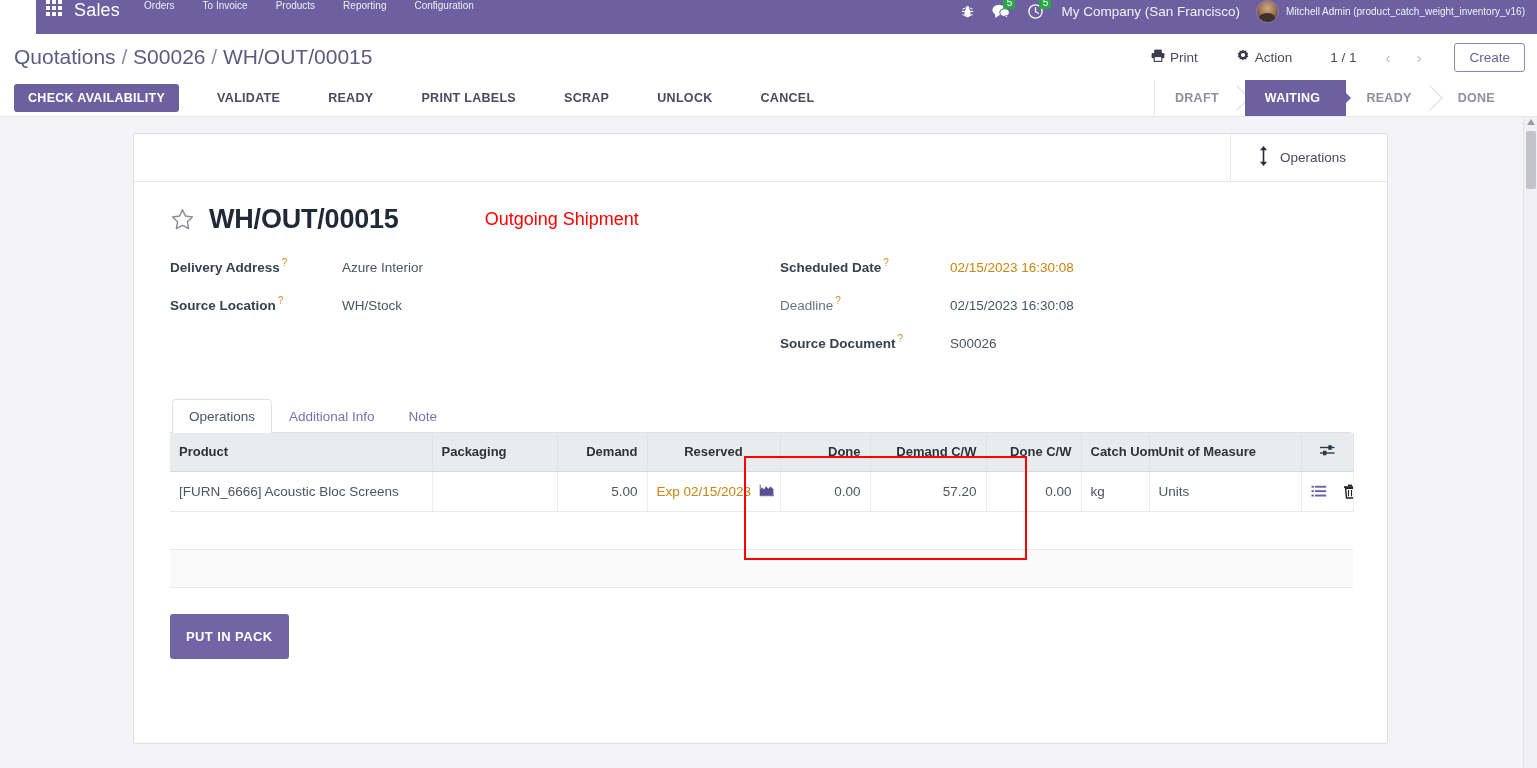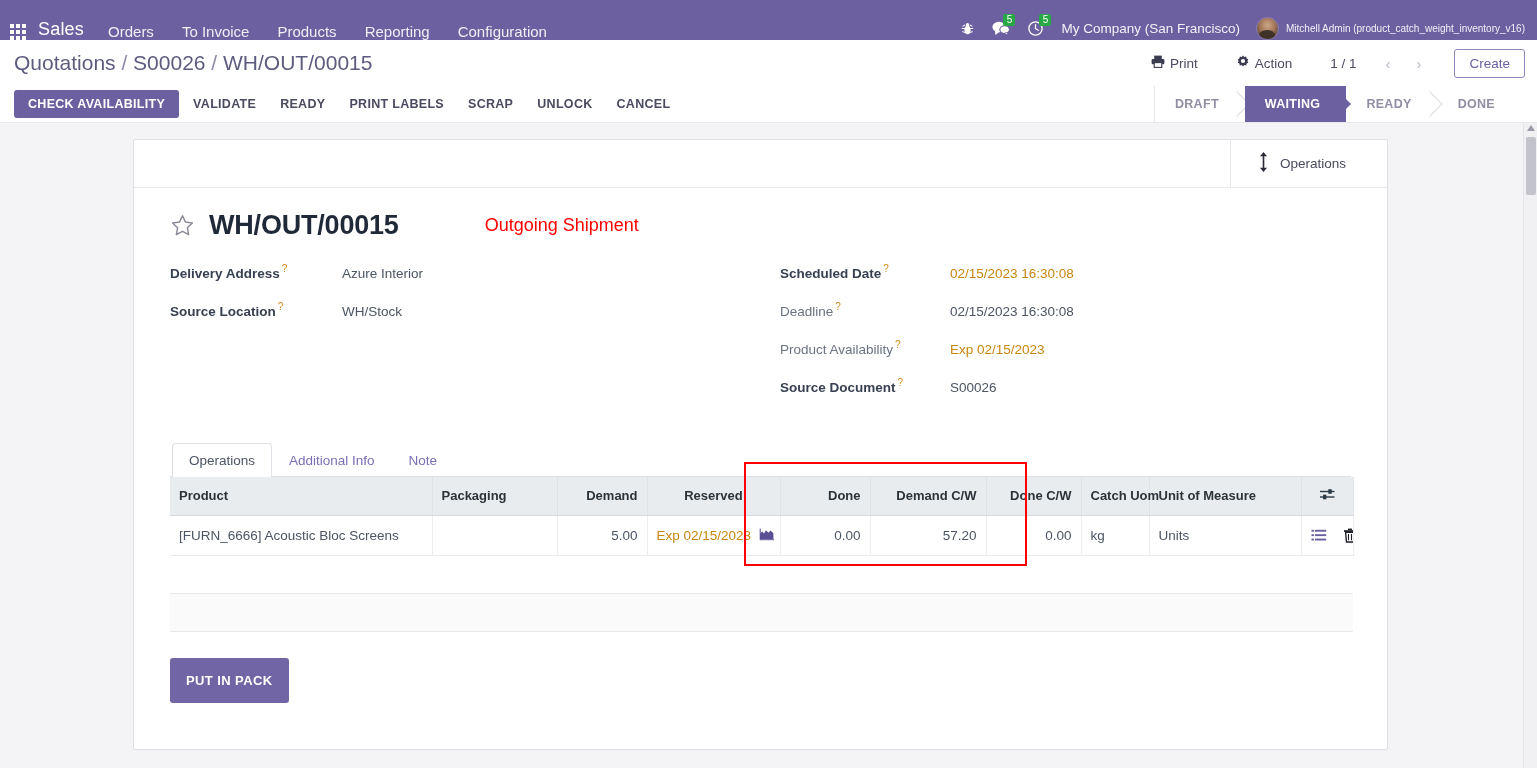--- a/index.html
+++ b/index.html
@@ -8,47 +8,48 @@
     width: 1537px; height: 768px;
     overflow: hidden;
     background: #ffffff;
     font-family: "Liberation Sans", sans-serif;
     font-size: 13px;
     color: #374151;
   }
 
   
   .navbar {
-    height: 40px;
+    height: 34px;
     background: #6c60a0;
     display: flex;
-    align-items: flex-end;
+    align-items: flex-start;
     color: #ffffff;
     padding: 0 8px 0 10px;
     position: relative;
+    margin-left: 36px;
   }
   .apps-grid {
     display: grid;
     grid-template-columns: repeat(3, 4px);
     grid-template-rows: repeat(3, 4px);
     gap: 2px;
     margin-right: 12px;
     cursor: pointer;
   }
   .apps-grid i { background: #ffffff; display: block; width: 4px; height: 4px; }
   .brand {
     font-size: 18px;
     font-weight: 400;
     margin-right: 24px;
     color: #ffffff;
     cursor: pointer;
     letter-spacing: .2px;
   }
   .menu-item {
-    font-size: 15px;
+    font-size: 10px;
     color: #efeef5;
     margin-right: 28px;
     cursor: pointer;
     white-space: nowrap;
   }
   .nav-right {
     margin-left: auto;
     display: flex;
     align-items: center;
     gap: 0px;
@@ -177,21 +178,21 @@
     align-items: stretch;
     height: 36px;
     padding-left: 14px;
   }
   .action-btn {
     font-size: 12.5px;
     font-weight: 700;
     letter-spacing: .3px;
     color: #4a4a60;
     padding: 6px 10px;
-    margin-right: 4px;
+    margin-right: 28px;
     cursor: pointer;
     align-self: center;
     white-space: nowrap;
     border-radius: 3px;
   }
   .action-btn.primary {
     background: #6c60a0;
     color: #ffffff;
     padding: 7px 14px;
   }
@@ -617,26 +618,20 @@
             <div class="f-val warn">02/15/2023 16:30:08</div>
           </div>
 
           <div class="f-row">
             <div class="f-label muted">
               <span>Deadline</span><sup>?</sup>
             </div>
             <div class="f-val">02/15/2023 16:30:08</div>
           </div>
 
-          <div class="f-row">
-            <div class="f-label muted">
-              <span>Product Availability</span><sup>?</sup>
-            </div>
-            <div class="f-val warn">Exp 02/15/2023</div>
-          </div>
 
           <div class="f-row">
             <div class="f-label">
               <span>Source Document</span><sup>?</sup>
             </div>
             <div class="f-val">S00026</div>
           </div>
 
         </div>
       </div>

